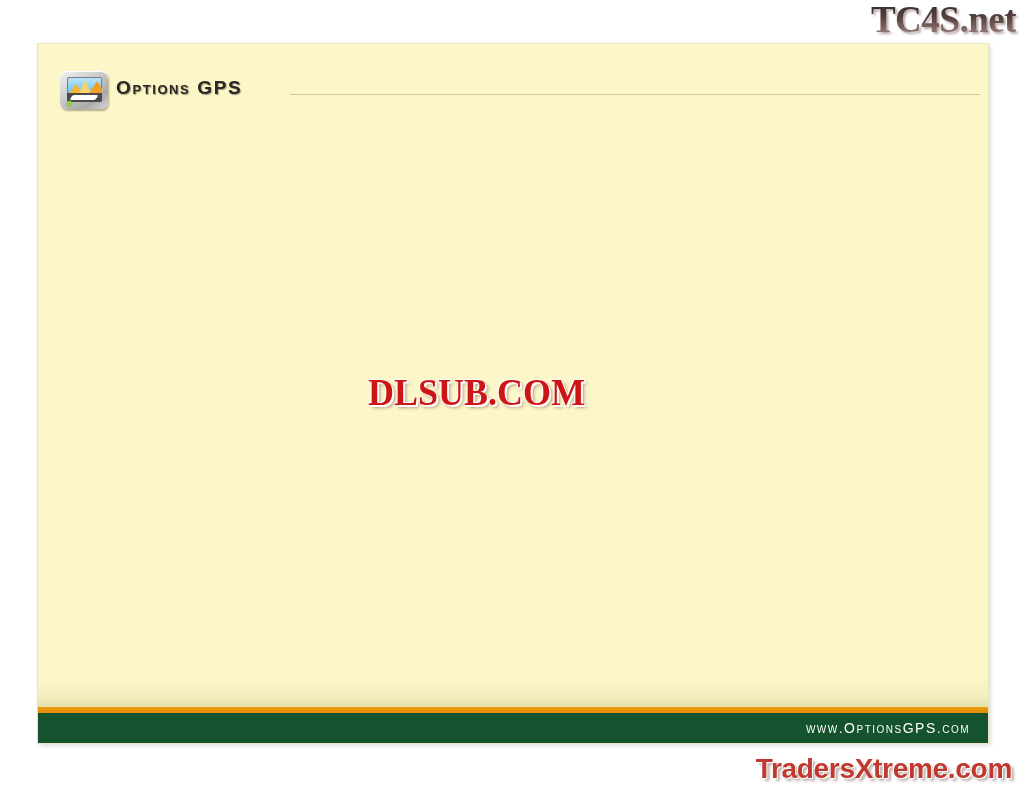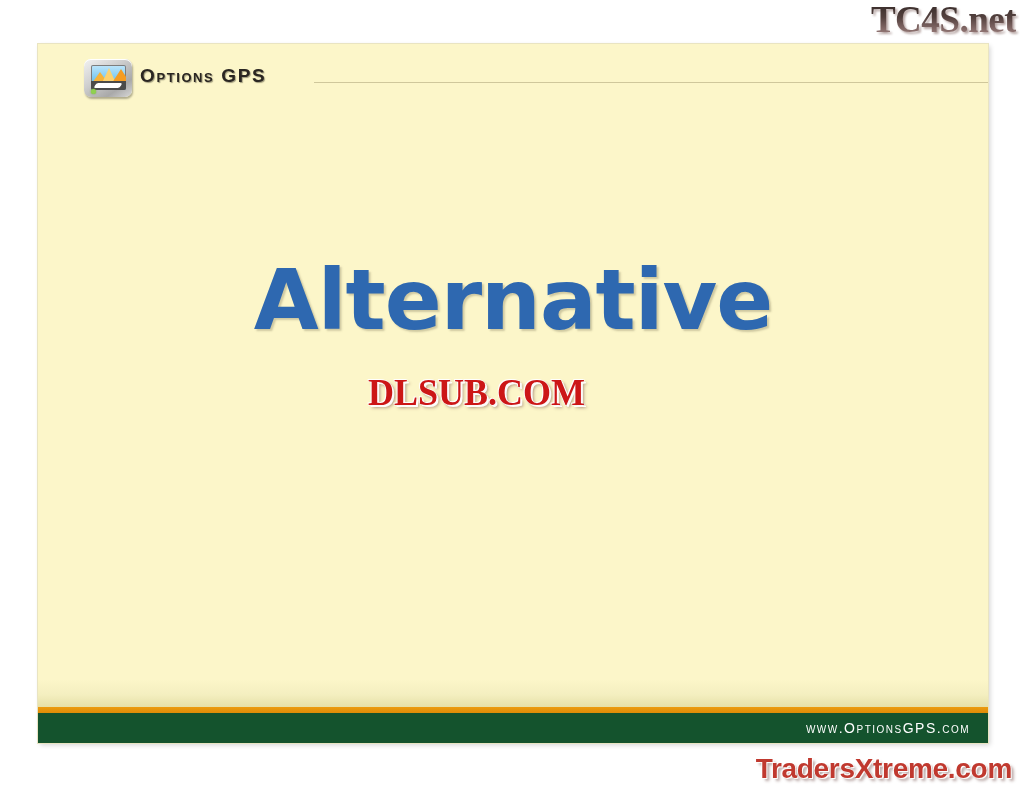--- a/index.html
+++ b/index.html
@@ -44,24 +44,23 @@
     height: 699px;
     background: #fcf6c9;
     box-shadow: 0 0 0 1px #e9e4c2, 2px 2px 5px rgba(0,0,0,0.18);
     overflow: hidden;
   }
 
   
   #slide-header {
     position: absolute;
     left: 0;
-    top: 0;
+    top: 12px;
     width: 100%;
     height: 64px;
-    margin-left: 24px;
   }
   #brand-icon {
     position: absolute;
     left: 22px;
     top: 15px;
     width: 48px;
     height: 38px;
   }
   #brand-icon .device-body {
     position: absolute;
@@ -265,21 +264,20 @@
       <div class="led"></div>
     </div>
 
     <div id="brand-text">Options GPS</div>
 
     <div id="header-rule"></div>
   </div>
 
   <div id="title-block">
     <div id="slide-title">
-      <div>Alternative</div>
     </div>
   </div>
 
   <div id="slide-fade"></div>
   <div id="slide-accent"></div>
   <div id="slide-footer">
     <div id="footer-url">www.OptionsGPS.com</div>
   </div>
 
 </div>

